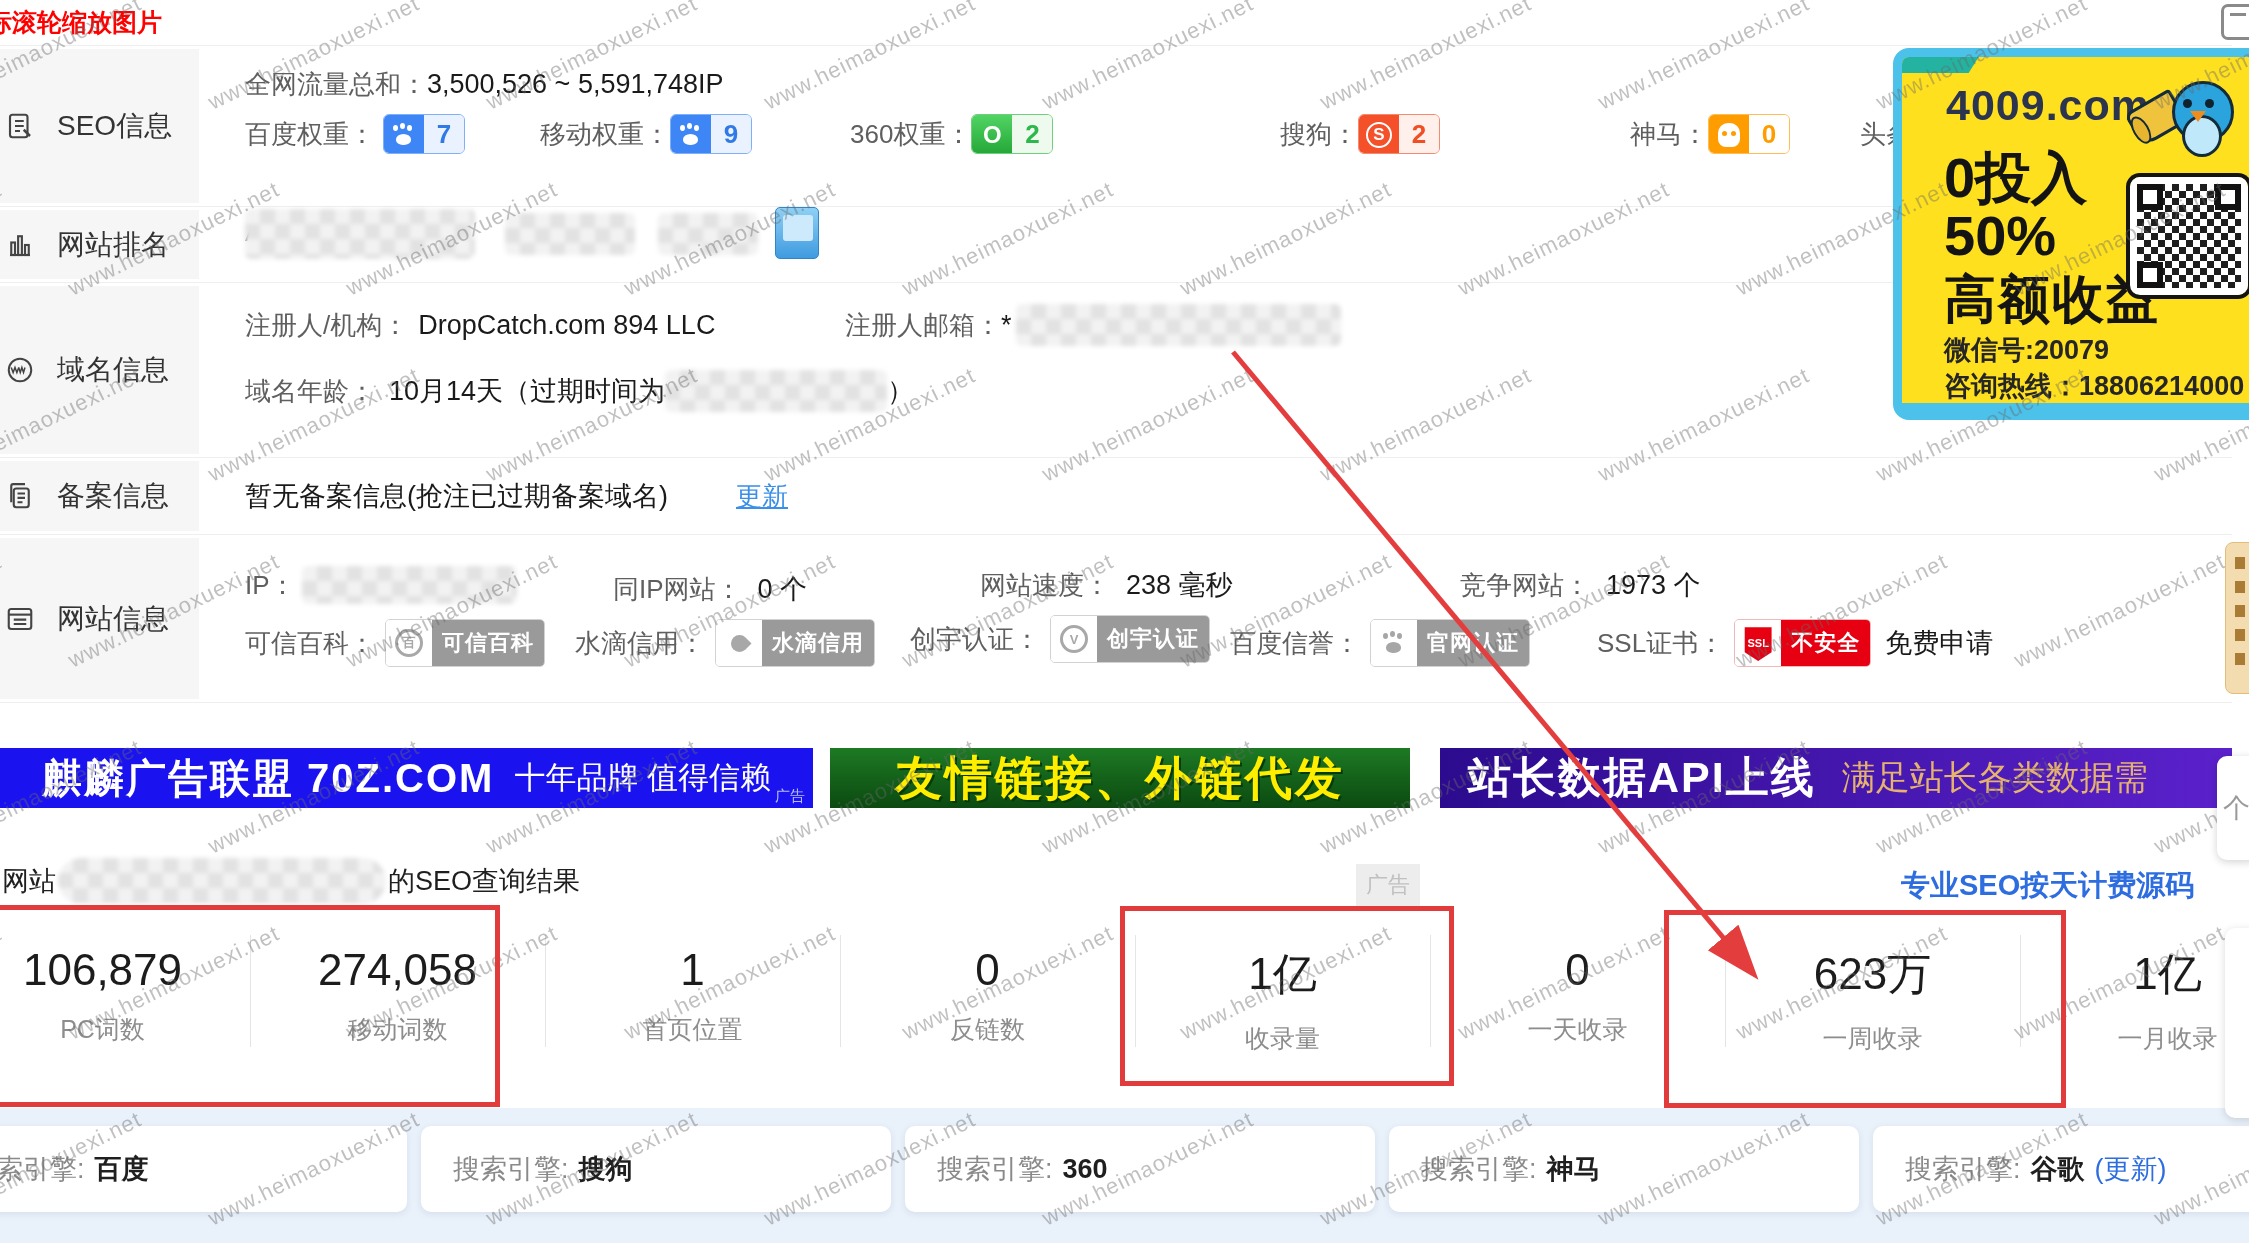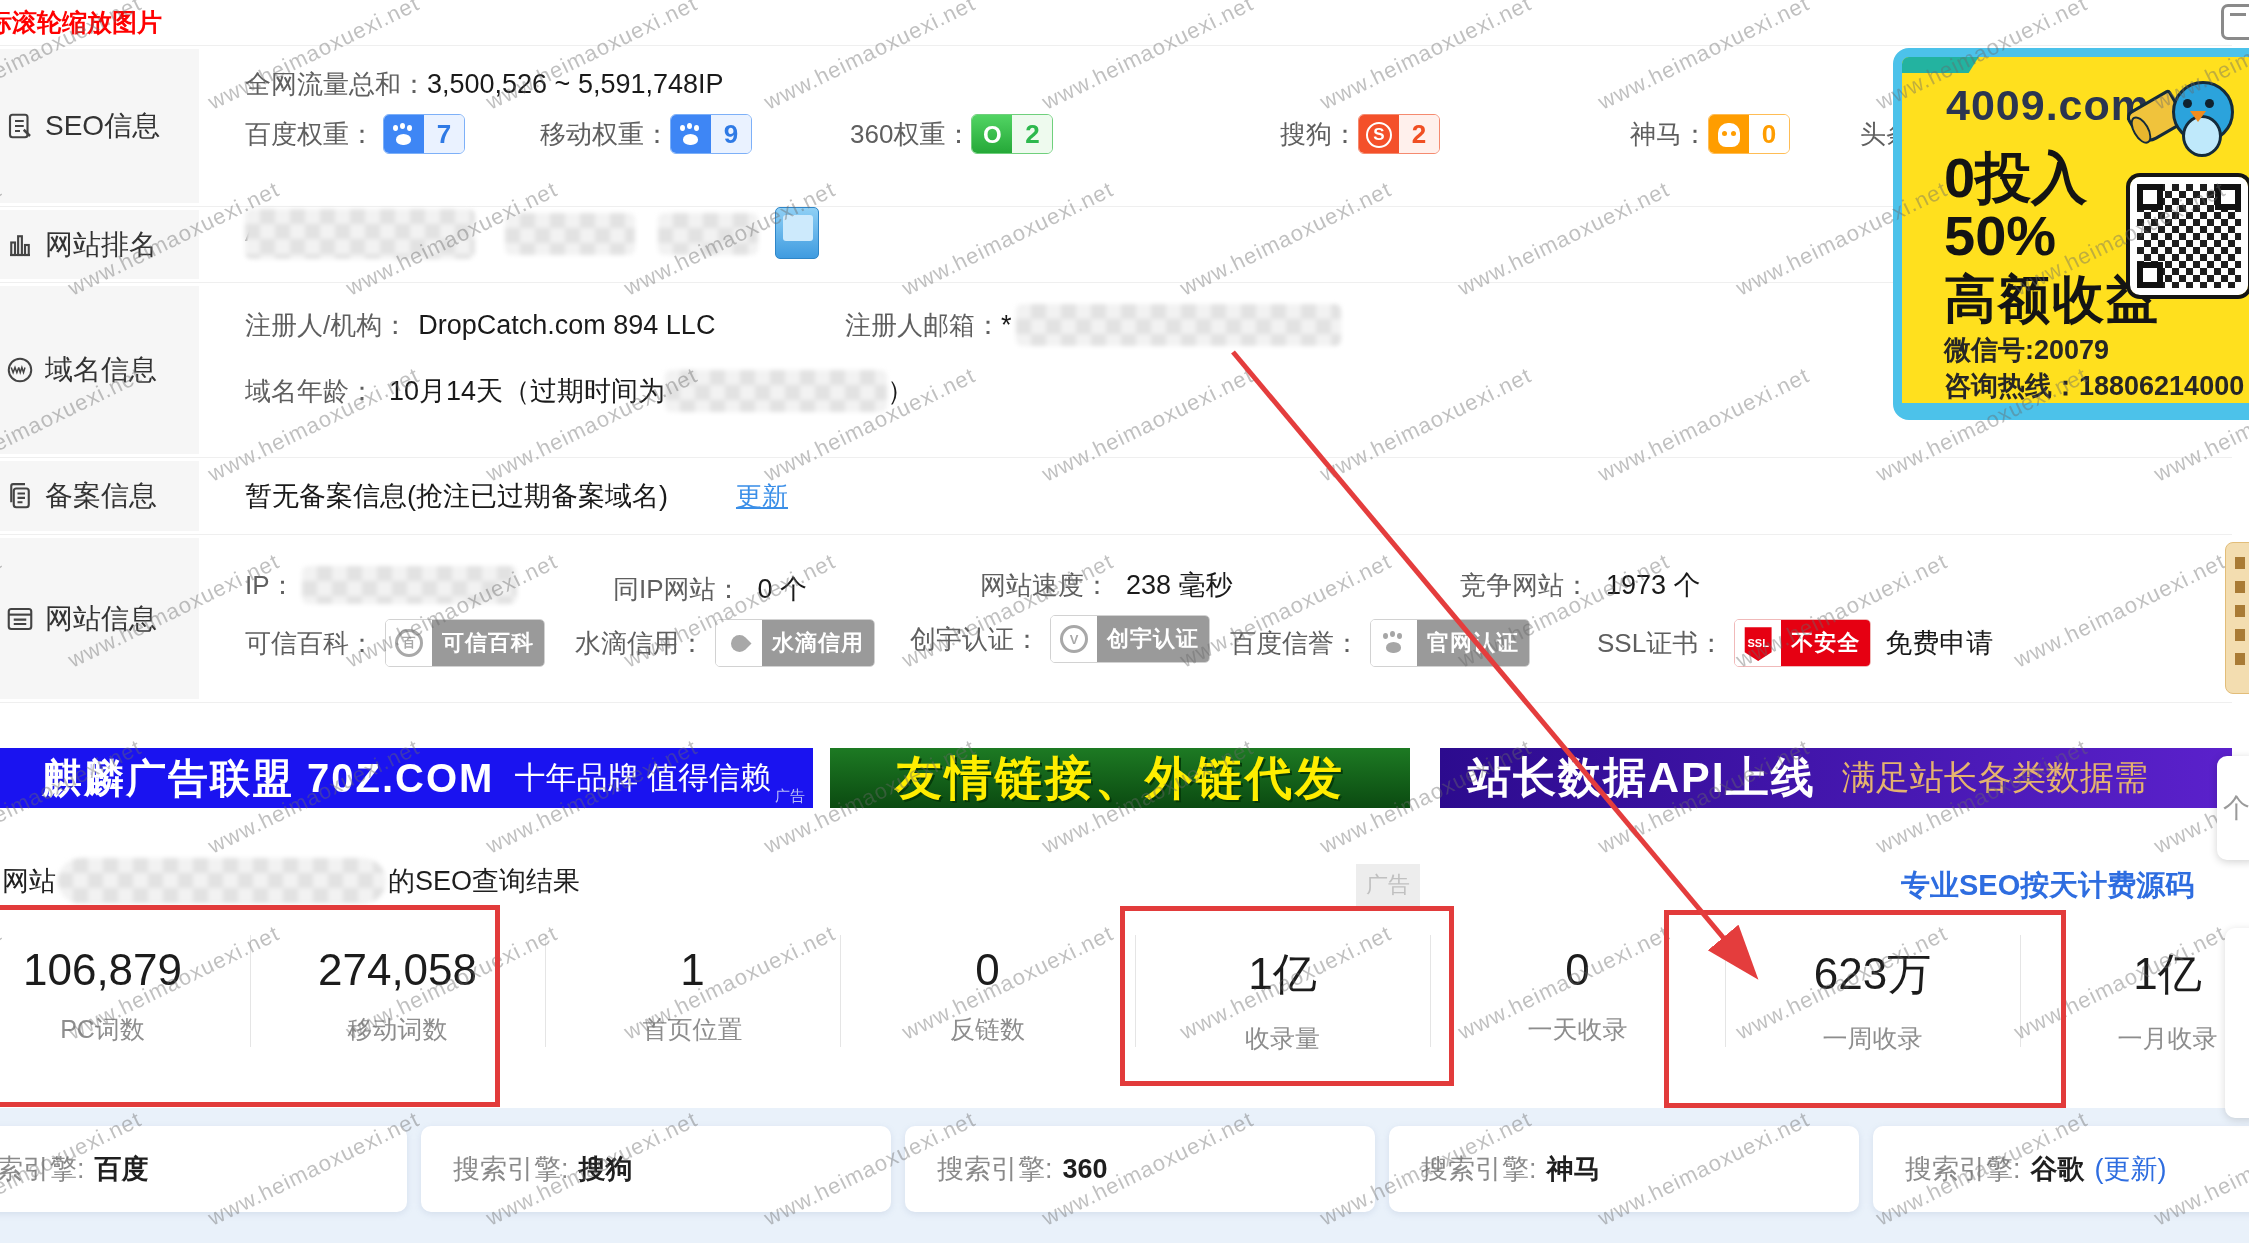--- a/index.html
+++ b/index.html
@@ -10,21 +10,21 @@
   .zoom-hint { position: absolute; left: -38px; top: 6px; color: #ff0000; font-size: 25px; font-weight: 700; z-index: 5; white-space: nowrap; }
   .win-icon { position: absolute; right: -12px; top: 4px; width: 40px; height: 36px; border: 3px solid #8a8a8a; border-radius: 7px; background: #fff; z-index: 70; }
   .win-icon::before { content: ""; position: absolute; left: 6px; top: 6px; width: 16px; height: 3px; background: #8a8a8a; }
 
   
   .info-table { position: absolute; left: 0; top: 45px; width: 2232px; border-top: 1px solid #efefef; z-index: 2; }
   .row { position: relative; border-bottom: 1px solid #efefef; }
   .r1 { height: 161px; } .r2 { height: 76px; } .r3 { height: 175px; } .r4 { height: 77px; } .r5 { height: 168px; }
   .side { position: absolute; left: 0; top: 3px; bottom: 3px; width: 199px; background: #f6f6f6; display: flex; align-items: center; gap: 10px; padding-left: 5px; }
   .side svg { flex: 0 0 auto; }
-  .side-label { font-size: 28px; color: #333; white-space: nowrap; }
+  .side-label { font-size: 28px; color: #333; white-space: nowrap; margin-left: 12px; }
   .line { position: absolute; height: 44px; display: flex; align-items: center; white-space: nowrap; }
   .lbl { color: #5f5f5f; font-size: 26px; }
   .val { color: #1a1a1a; font-size: 27px; }
   .link { color: #3b8fe8; font-size: 26px; cursor: pointer; text-decoration: underline; }
 
   
   .blur { background: repeating-conic-gradient(#e2e2e2 0% 25%, #f2f2f2 0% 50%) 0 0 / 30px 30px; filter: blur(2px); border-radius: 6px; }
   .pill { border-radius: 24px; }
 
   

